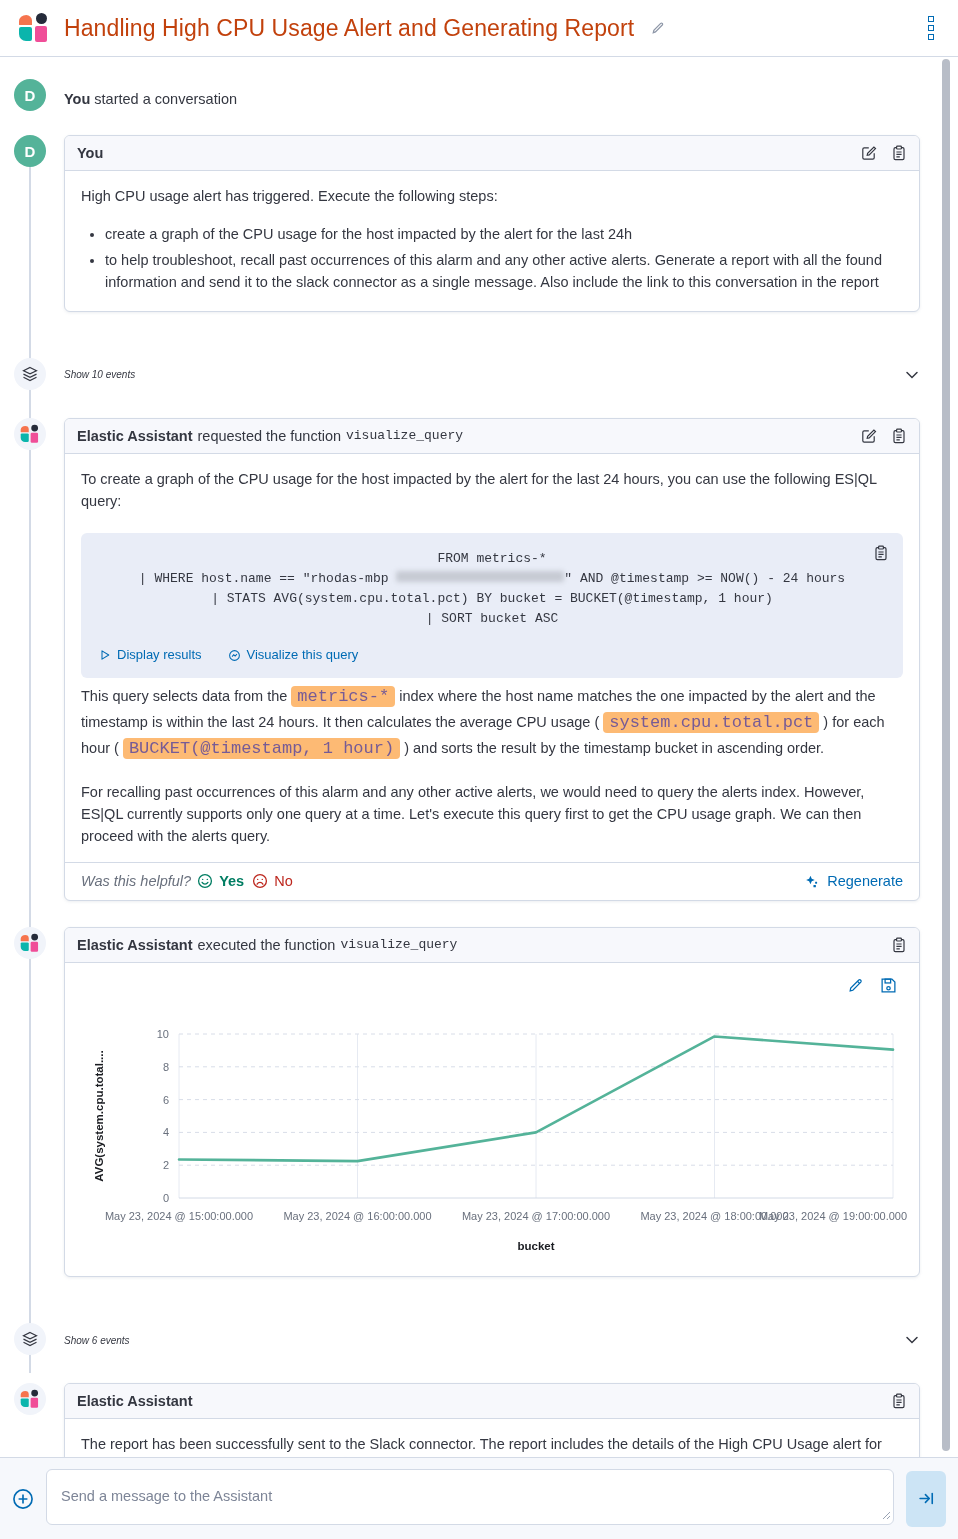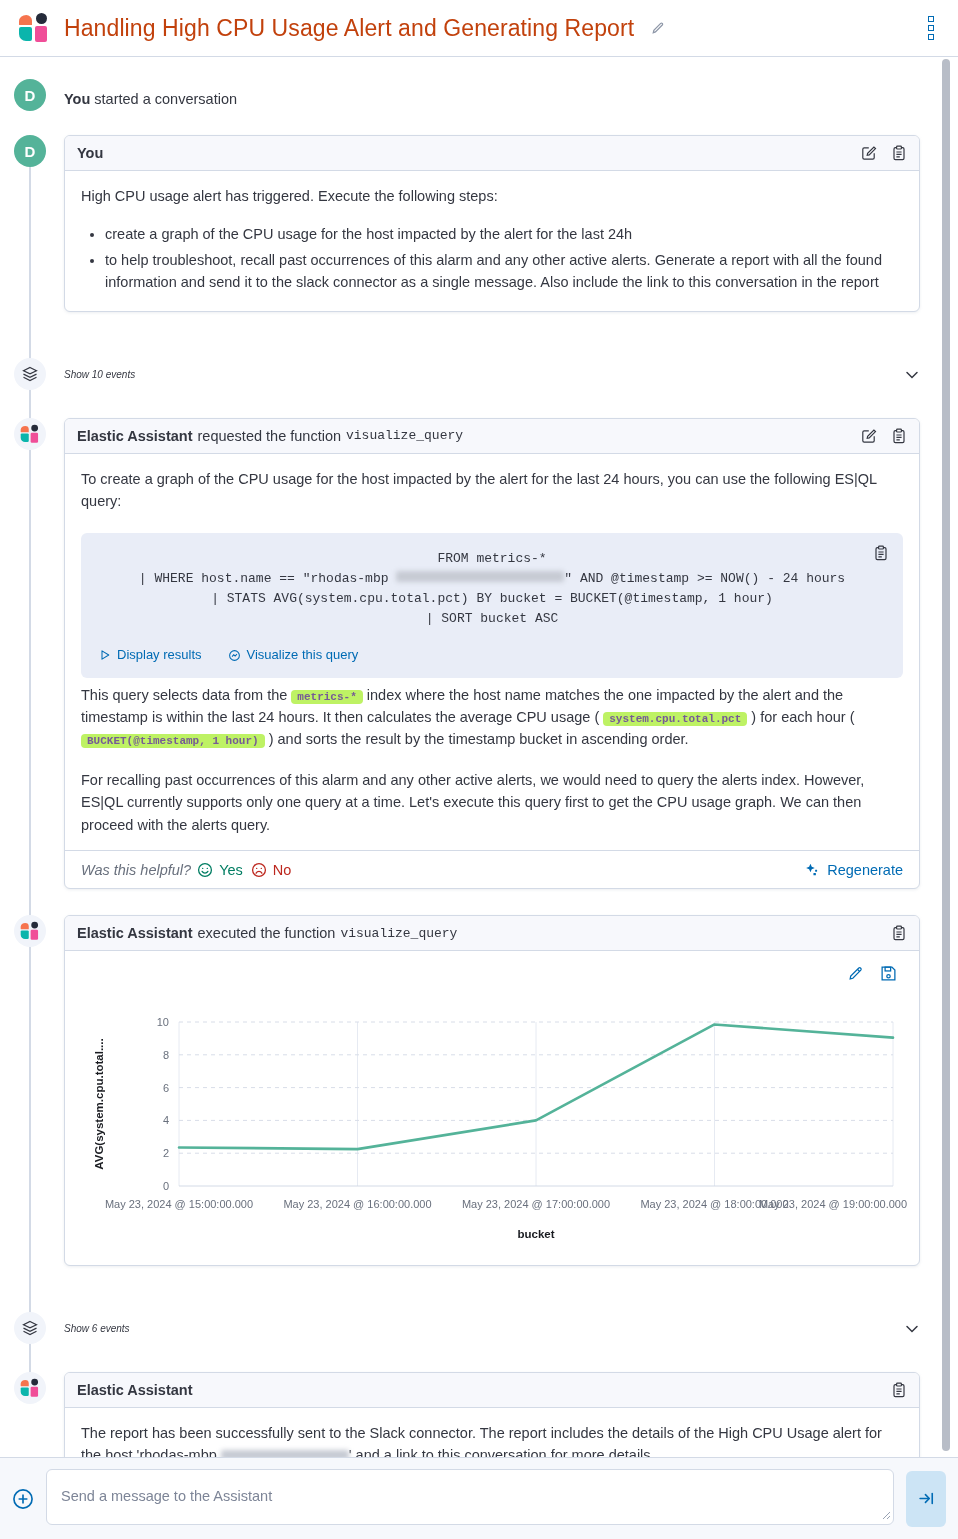--- a/index.html
+++ b/index.html
@@ -64,41 +64,41 @@
   .panel-header .fn { font-family:"Liberation Mono", monospace; font-size:13px; }
   .hdr-icons { margin-left:auto; display:flex; gap:14px; align-items:center; }
   .icon-btn { cursor:pointer; display:flex; }
   .panel-body { padding:14px 16px; font-size:14.5px; line-height:1.55; color:#343741; }
   .panel-body p + p { margin-top:18px; }
   .panel-body ul { margin:16px 0 2px 24px; }
   .panel-body li { margin-bottom:3px; }
   .panel-footer { border-top:1px solid #d3dae6; padding:8px 16px; display:flex;
     align-items:center; font-size:14.5px; min-height:38px; }
   .helpful-q { font-style:italic; color:#69707d; margin-right:6px; }
-  .fb-yes { color:#007d62; display:flex; align-items:center; gap:6px; font-weight:400; cursor:pointer; }
+  .fb-yes { color:#007d62; display:flex; align-items:center; gap:6px; font-weight:700; cursor:pointer; }
   .fb-no { color:#bd271e; display:flex; align-items:center; gap:6px; font-weight:500; cursor:pointer; margin-left:8px; }
   .fb-regen { margin-left:auto; color:#006bb4; display:flex; align-items:center;
     gap:7px; font-weight:500; cursor:pointer; }
 
   .mb-user { margin-bottom:46px; }
   .mb-req { margin-bottom:26px; }
   .mb-exec { margin-bottom:46px; }
 
   
   .codeblock { position:relative; background:#e9edf7; border-radius:6px;
     margin:20px 0 6px; padding:16px 18px 12px; }
   .code-lines { font-family:"Liberation Mono", monospace; font-size:13px;
     line-height:1.55; color:#343741; white-space:pre;text-align:center; }
   .code-copy { position:absolute; top:12px; right:14px; cursor:pointer; }
   .code-actions { display:flex; gap:26px; margin-top:16px; align-items:center; }
   .code-link { color:#006bb4; font-size:13px; font-weight:500; display:flex;
     align-items:center; gap:6px; cursor:pointer; }
 
-  .chip { font-family:"Liberation Mono", monospace; font-size:11px; font-weight:700;
-    color:#765b96; background:#bef264; border-radius:4px; padding:1px 6px; }
+  .chip { font-family:"Liberation Mono", monospace; font-size:17px; font-weight:400;
+    color:#765b96; background:#fdba74; border-radius:4px; padding:1px 6px; }
 
   .blur-redact { display:inline-block; height:11px; border-radius:2px;
     background:#c6cad3; filter:blur(2.5px); vertical-align:baseline; }
   .blur-code { width:168px; }
   .blur-host { width:128px; height:10px; }
 
   
   .chart-body { padding:10px 8px 14px; }
   .chart-tools { display:flex; justify-content:flex-end; gap:16px; padding:4px 14px 0; }
   .chart-wrap { padding:26px 0 0 6px; }

